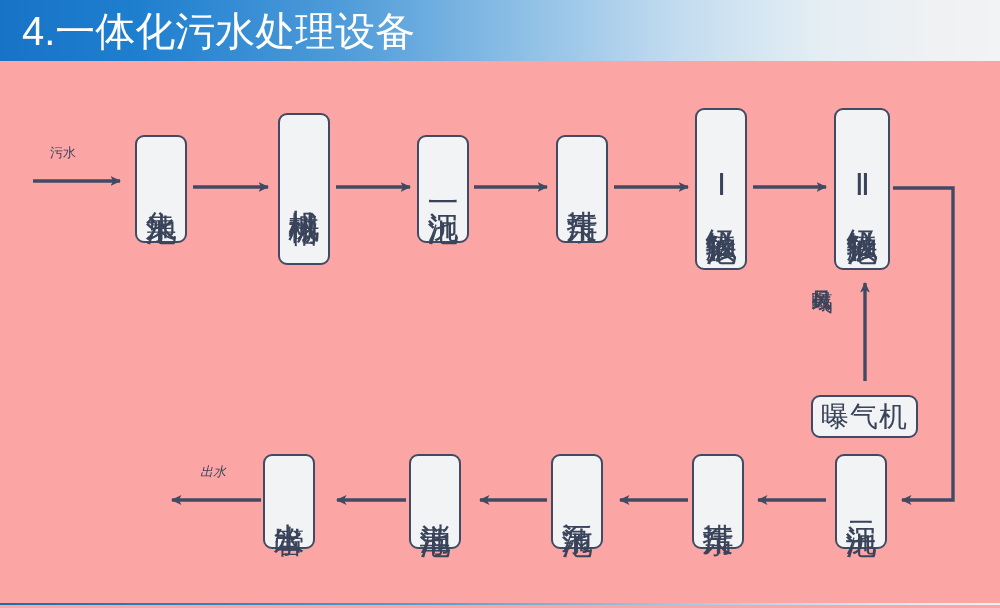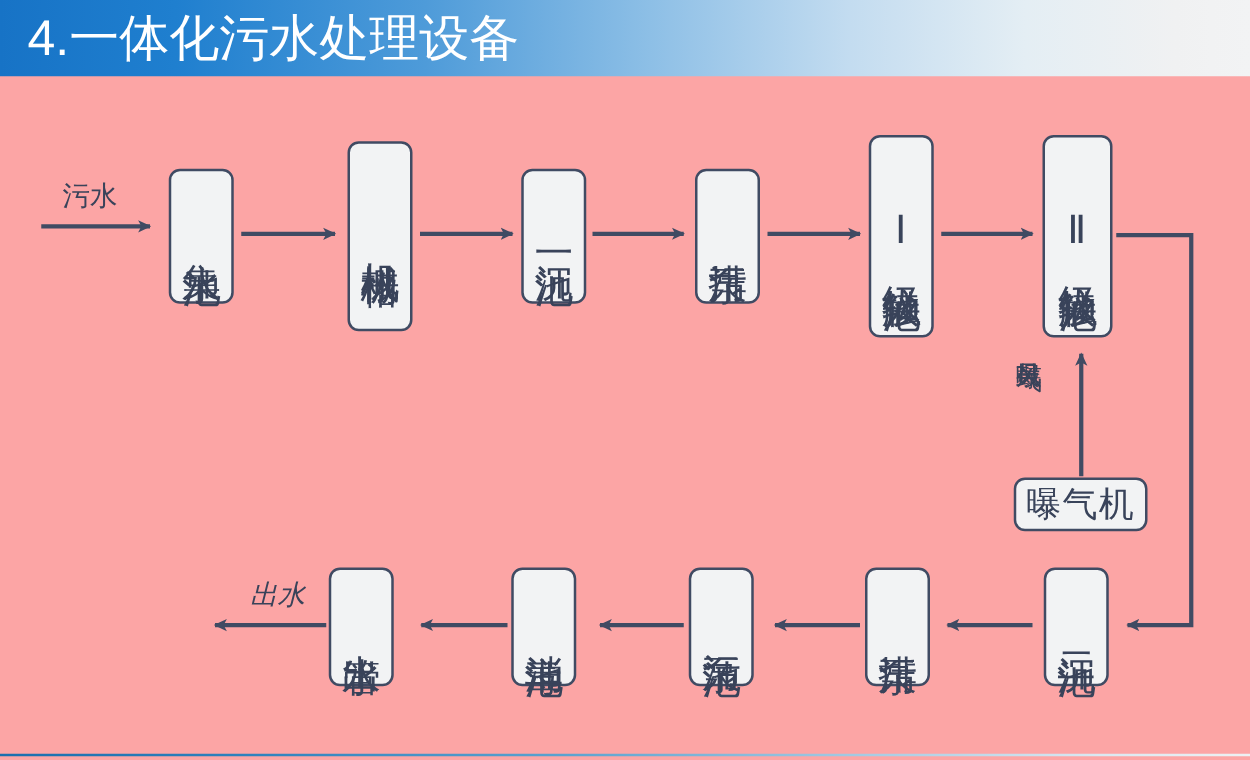--- a/index.html
+++ b/index.html
@@ -90,21 +90,21 @@
   .node.horiz .label {
     font-size: 28px;
     line-height: 1;
     letter-spacing: 1px;
     font-weight: 500;
   }
   
   .flow-label {
     position: absolute;
     color: #39435a;
-    font-size: 22px;
+    font-size: 13px;
     line-height: 1;
     white-space: nowrap;
     font-family: "Liberation Sans", "DejaVu Sans", sans-serif;
   }
   .flow-label.vert {
     writing-mode: vertical-rl;
     text-orientation: upright;
     font-size: 21px;
     letter-spacing: 1px;
   }
@@ -190,21 +190,21 @@
     </div>
 
     <div class="node vert" style="left:695px; top:47px; width:52px; height:162px;">
       <span class="label">Ⅰ级接触池</span>
     </div>
 
     <div class="node vert" style="left:834px; top:47px; width:56px; height:162px;">
       <span class="label">Ⅱ级接触池</span>
     </div>
 
-    <div class="node horiz" style="left:811px; top:321px; width:107px; height:43px;">
+    <div class="node horiz" style="left:811px; top:334px; width:107px; height:43px;">
       <span class="label">曝气机</span>
     </div>
 
     <div class="node vert" style="left:263px; top:393px; width:52px; height:95px;">
       <span class="label">出水管</span>
     </div>
 
     <div class="node vert" style="left:409px; top:393px; width:52px; height:95px;">
       <span class="label">消毒池</span>
     </div>

